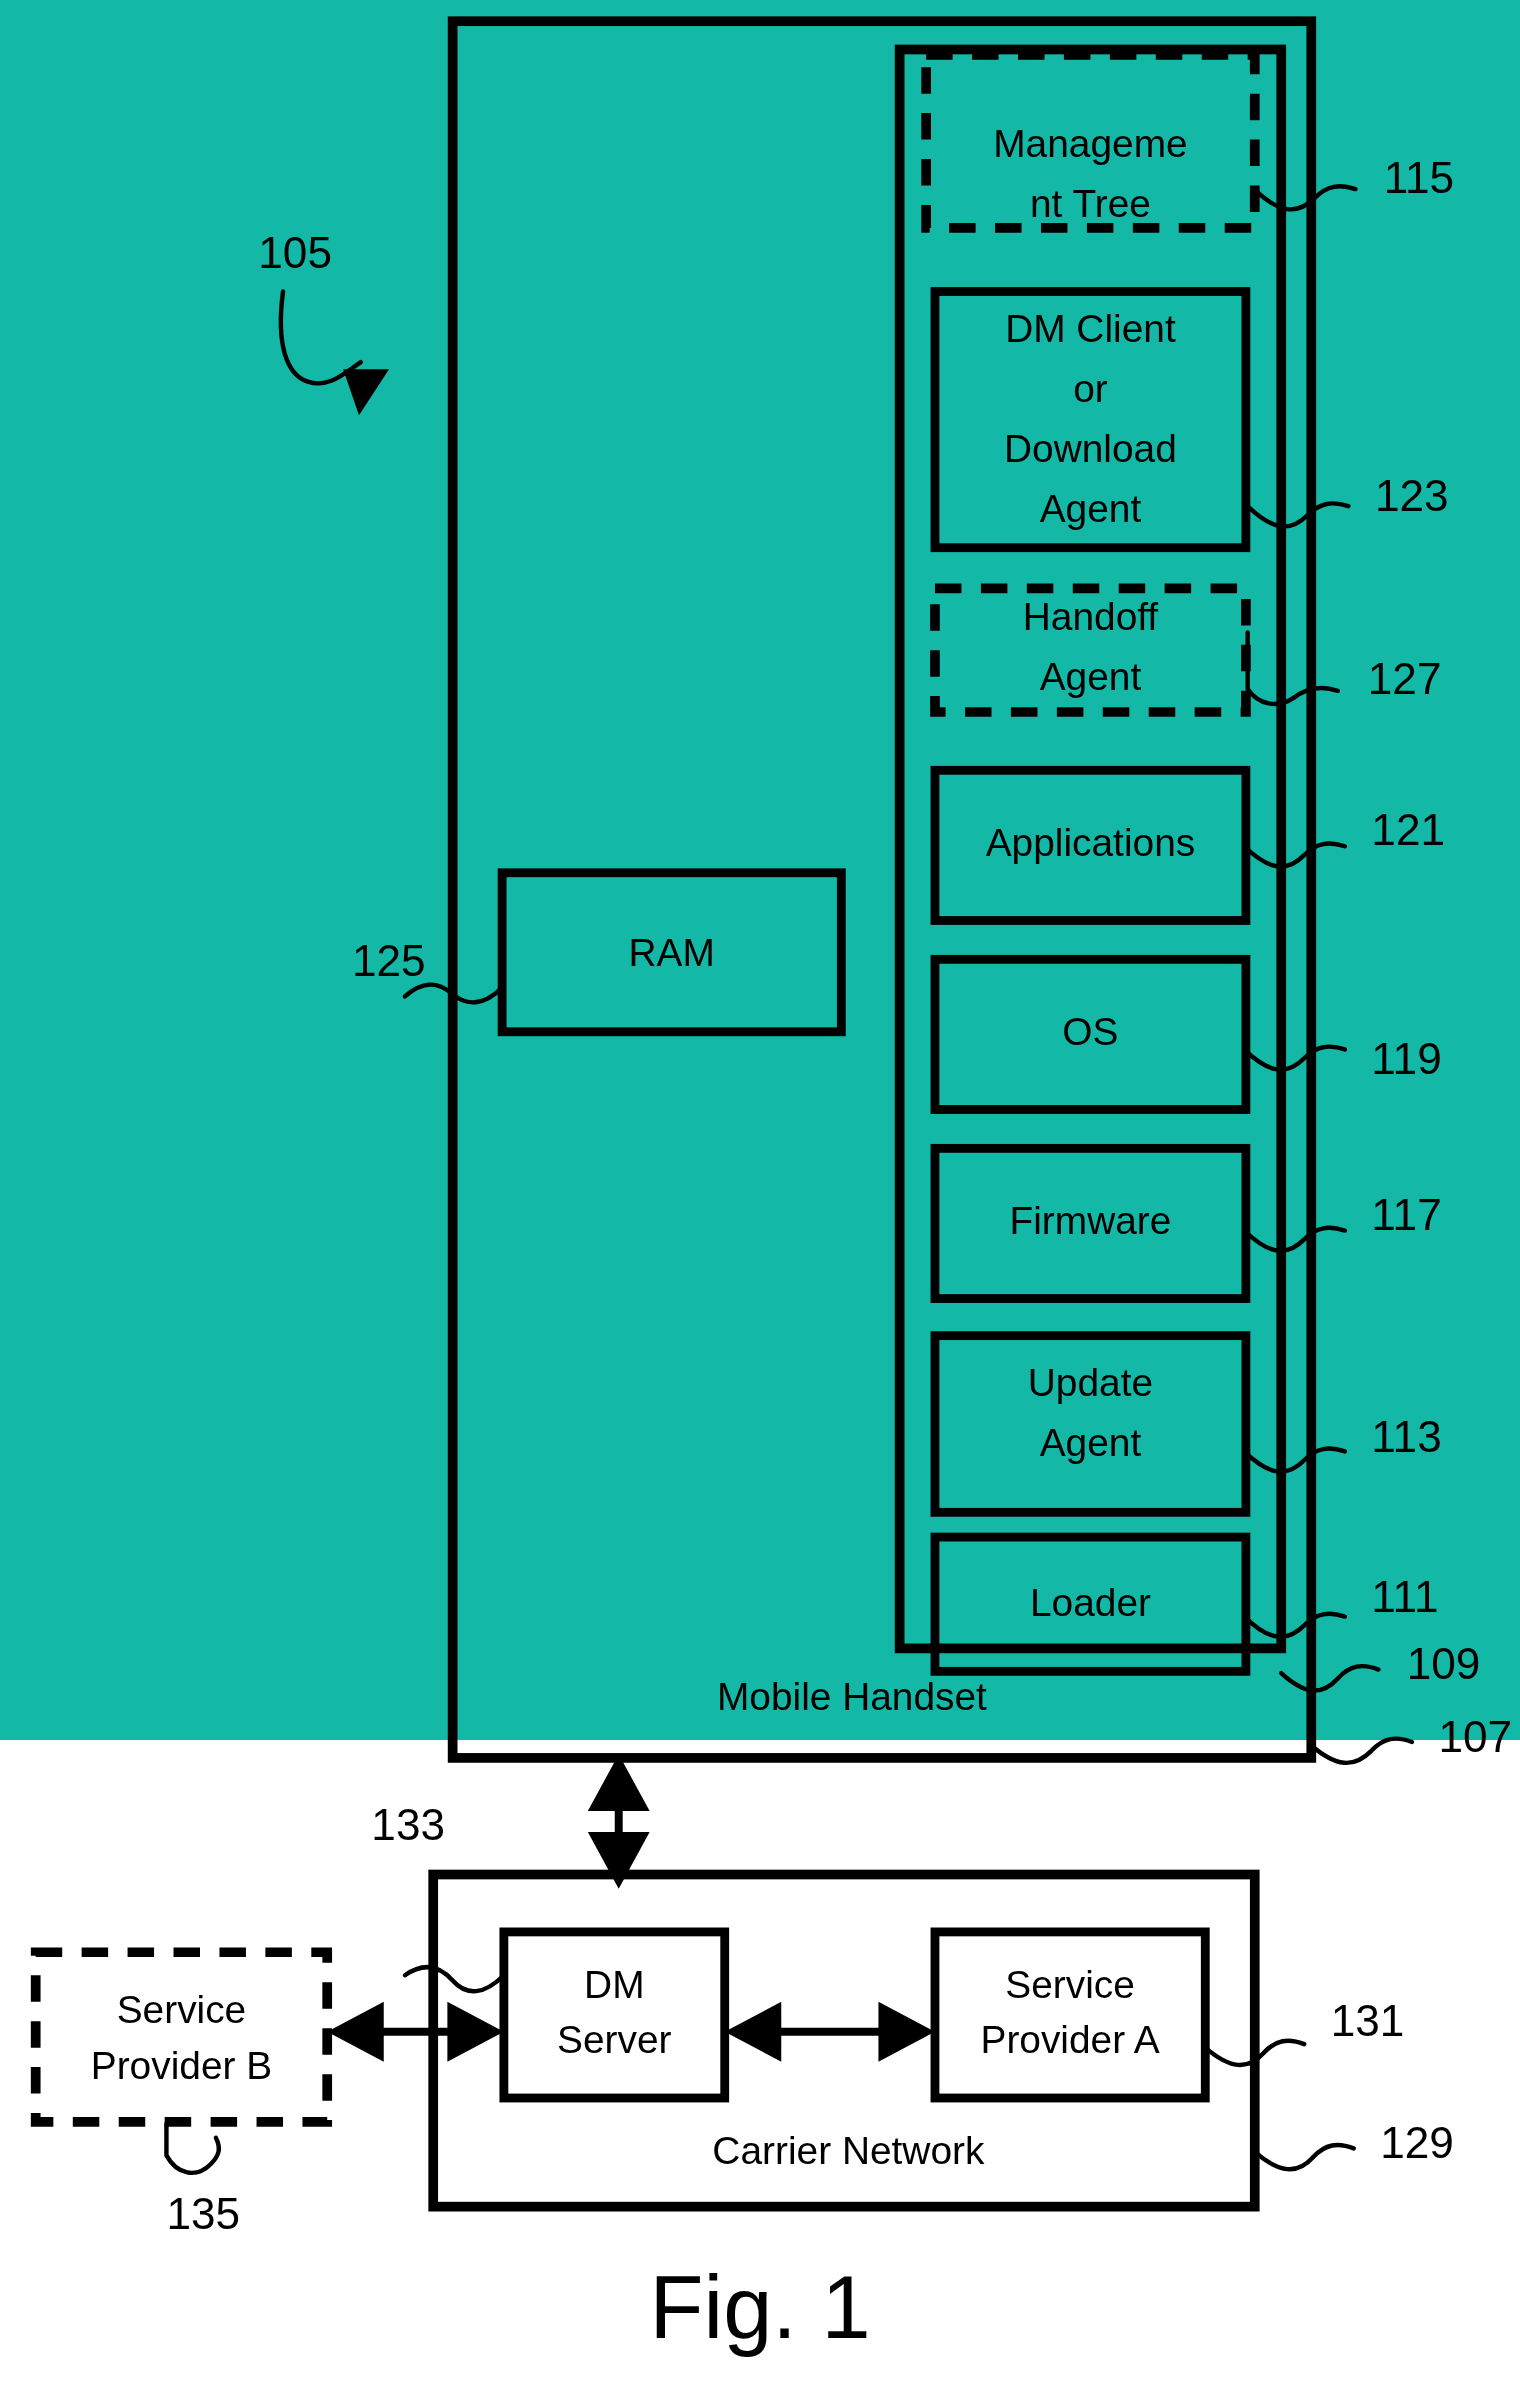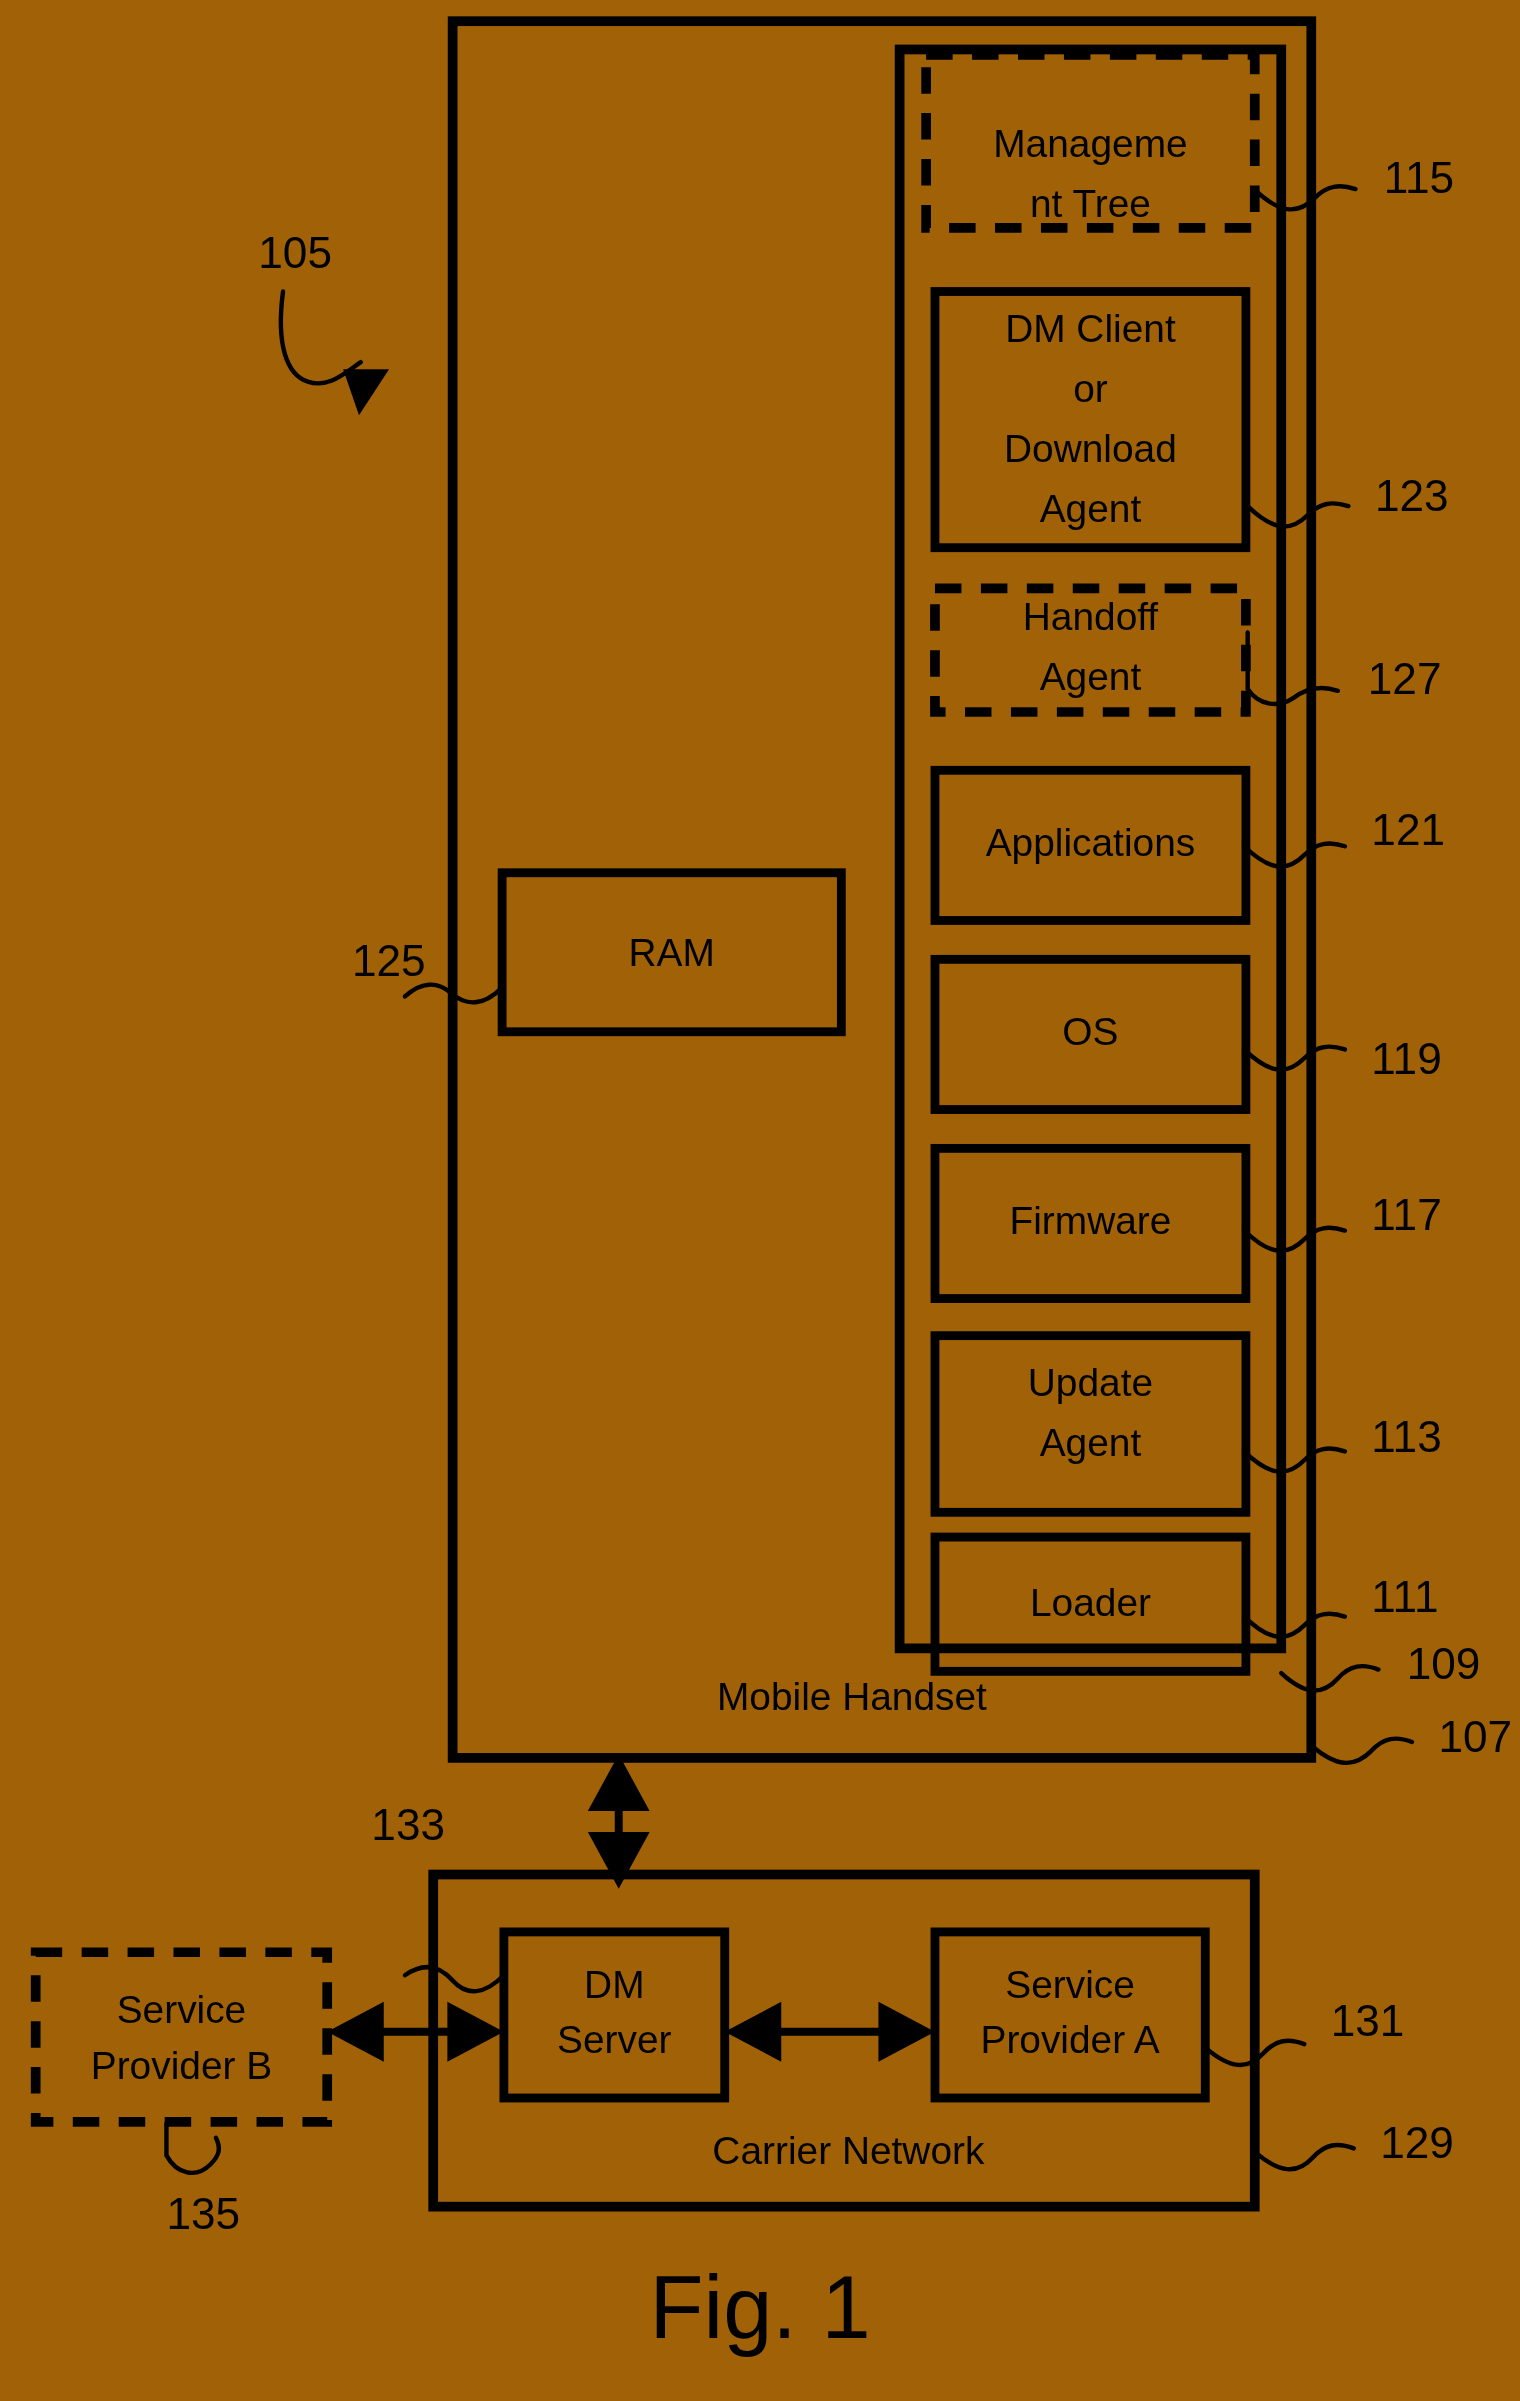--- a/index.html
+++ b/index.html
@@ -9,22 +9,22 @@
   }
   body {
     width: 1521px;
     height: 2401px;
     font-family: "Liberation Sans", sans-serif;
     overflow: hidden;
   }
   #figure-root {
     position: relative;
     width: 1521px;
-    height: 2401px;
-    background: #a16207;
+    height: 1740px;
+    background: #14b8a6;
   }
   svg#fig-svg {
     position: absolute;
     left: 0;
     top: 0;
     width: 1521px;
     height: 2401px;
     display: block;
   }
   .box-solid {

